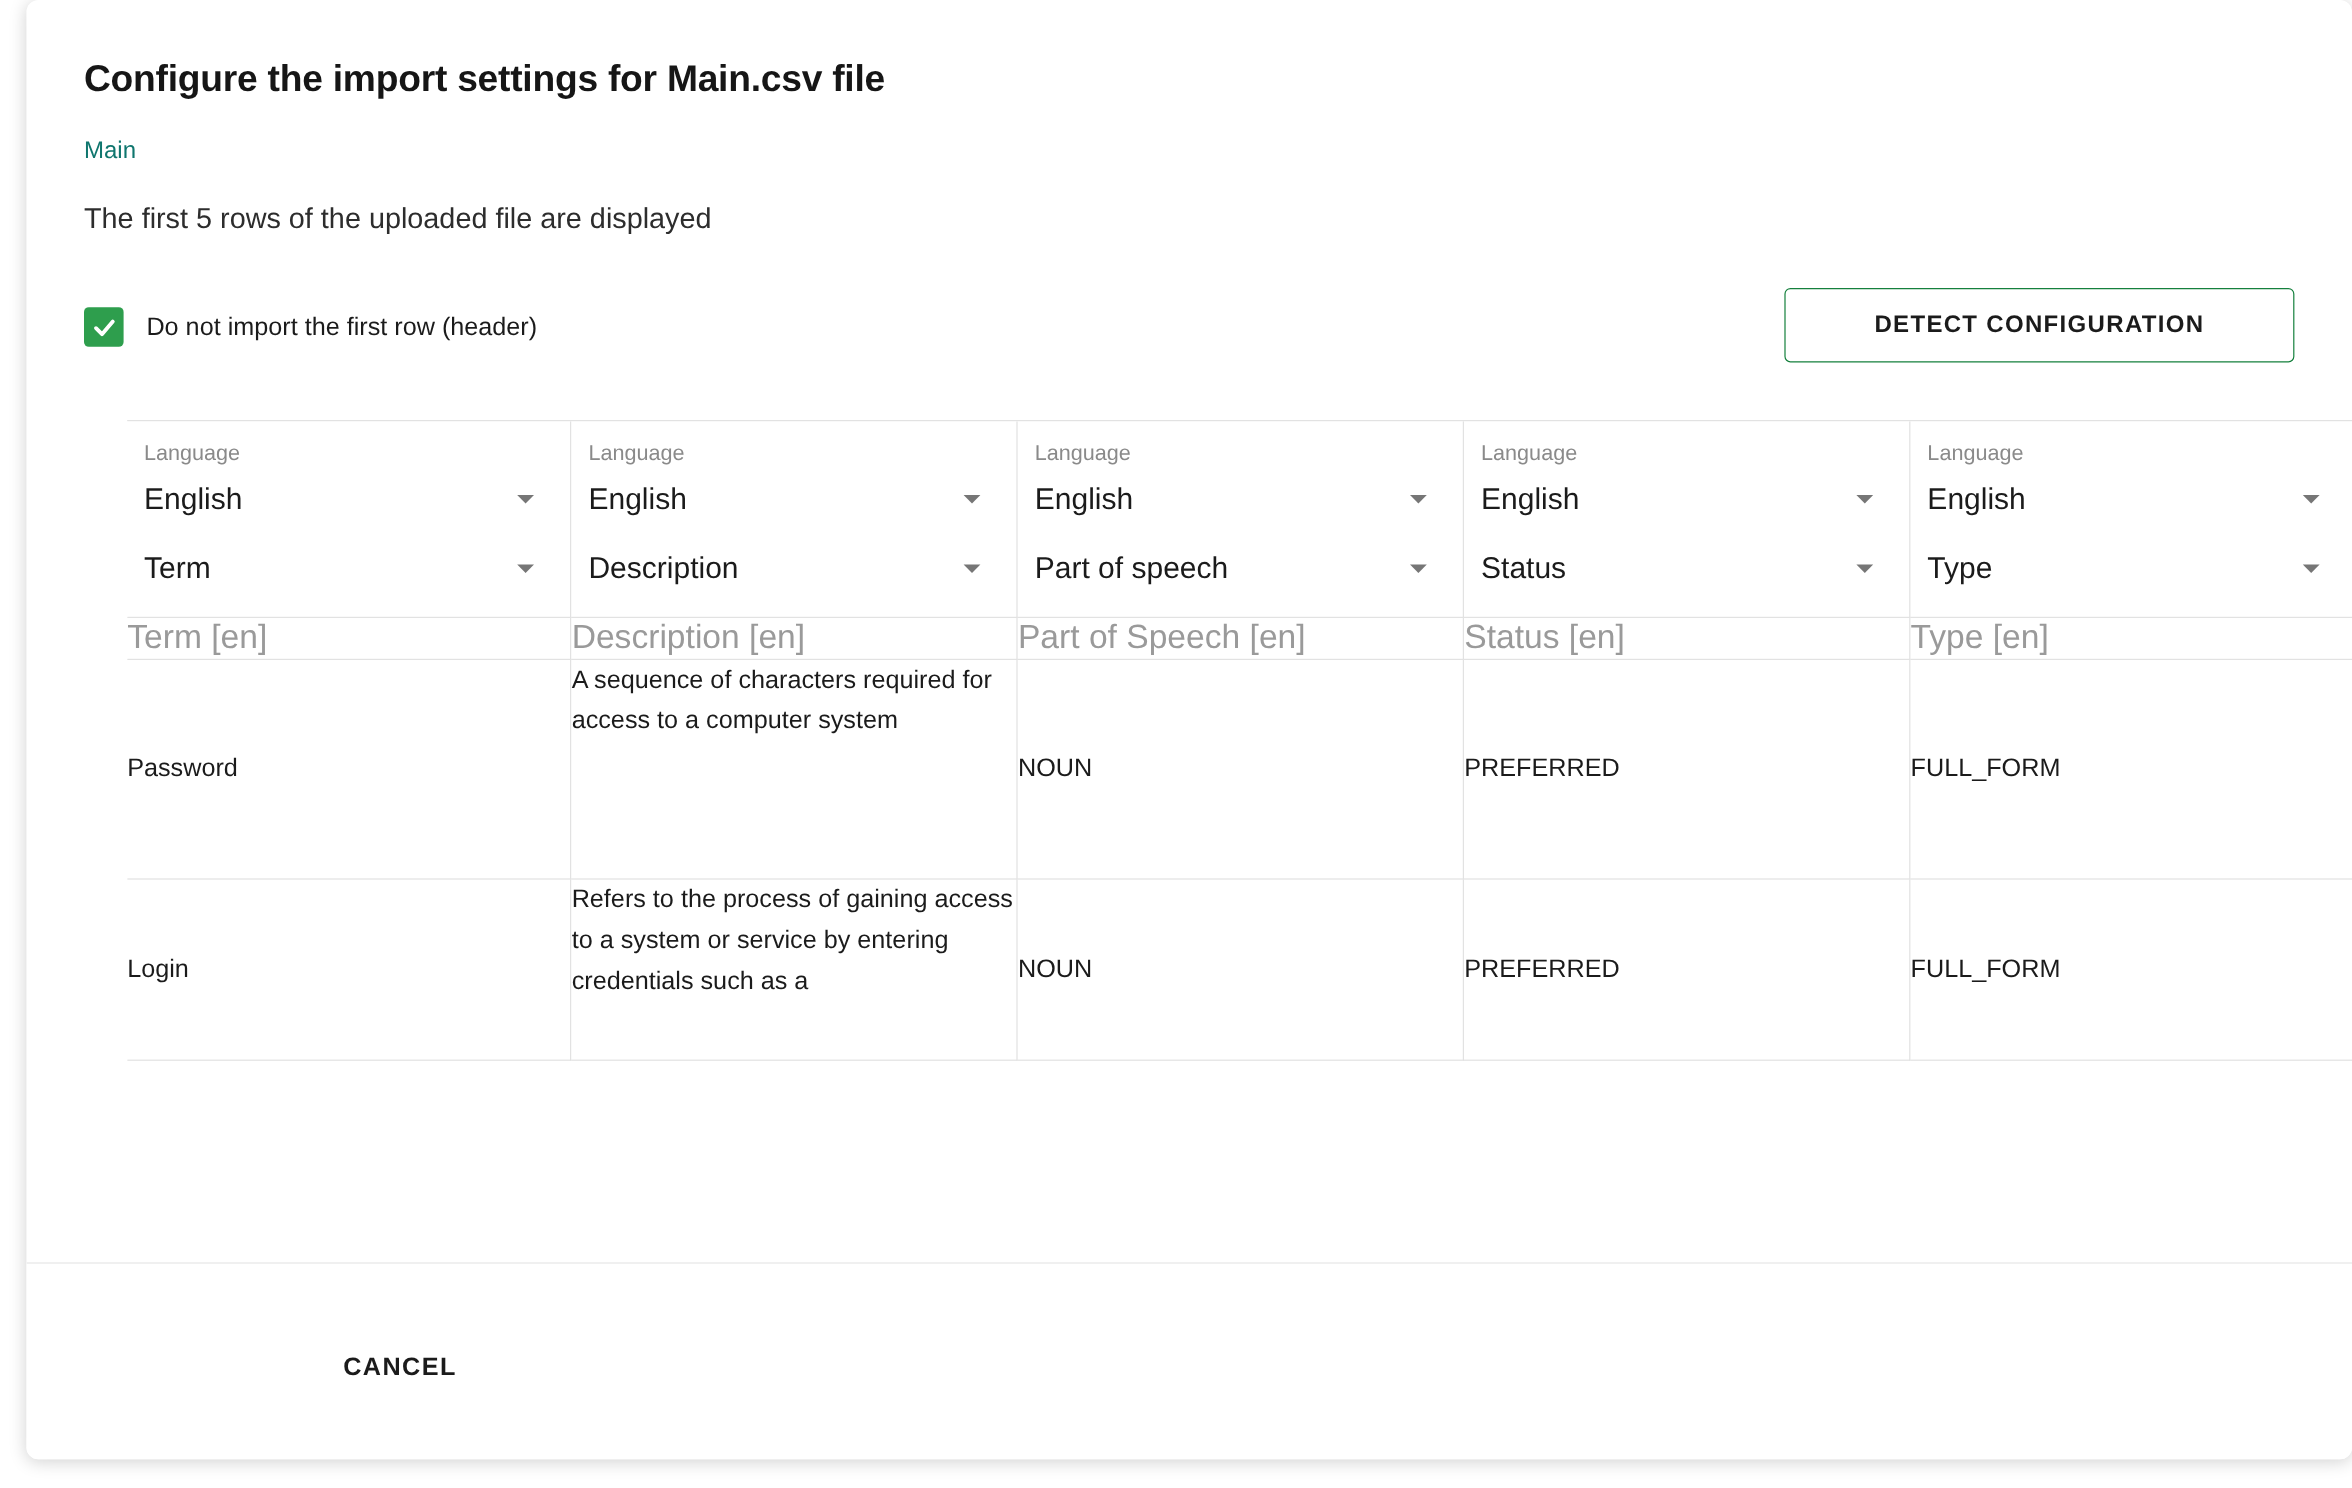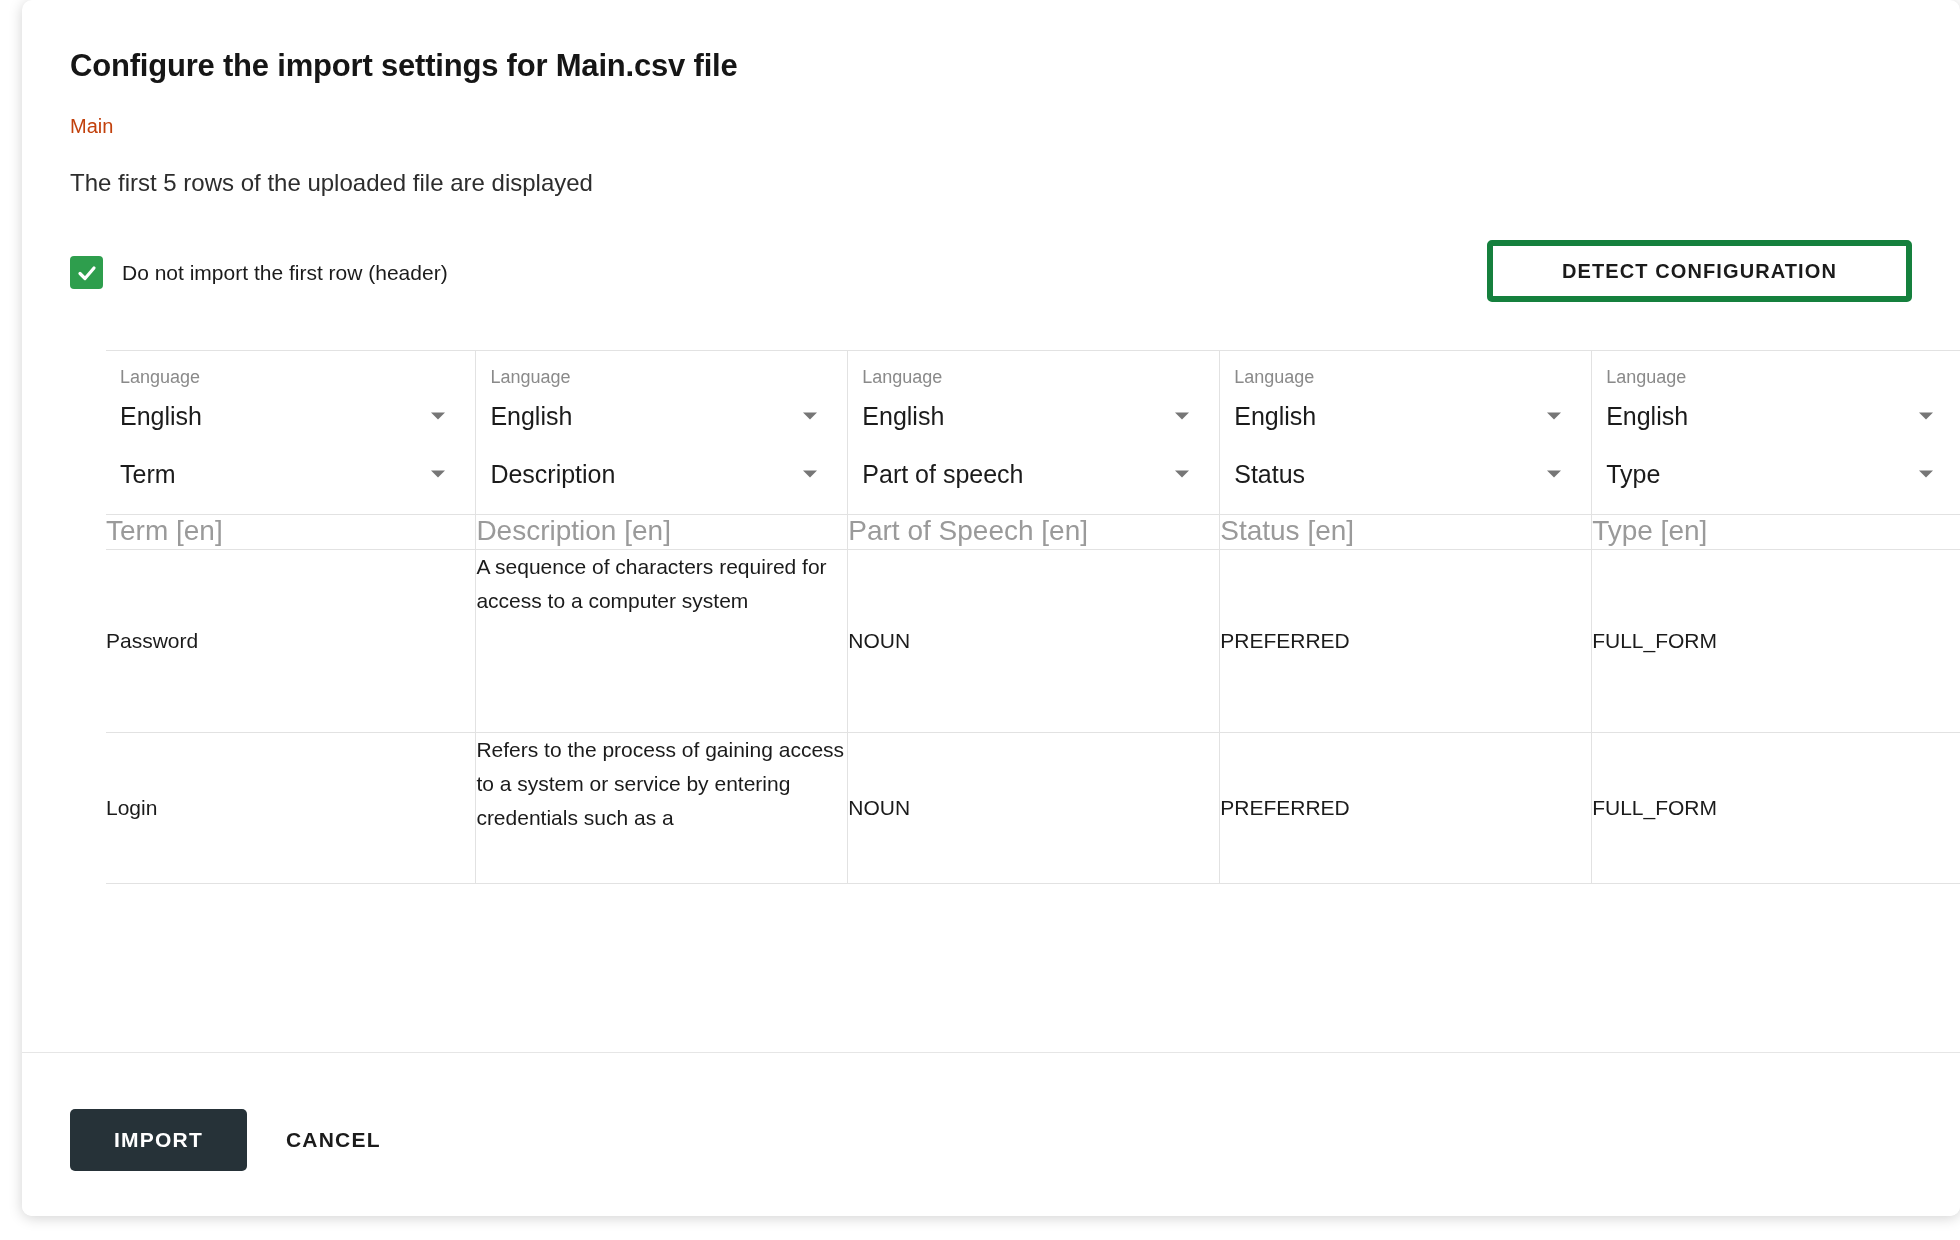--- a/index.html
+++ b/index.html
@@ -38,21 +38,21 @@
     font-weight: bold;
     letter-spacing: -0.2px;
     color: #161616;
   }
 
   .subtitle {
     position: absolute;
     left: 48px;
     top: 115px;
     font-size: 20px;
-    color: #c2410c;
+    color: #0f766e;
   }
 
   .hint {
     position: absolute;
     left: 48px;
     top: 169px;
     font-size: 24px;
     color: #2d2d2d;
   }
 
@@ -80,21 +80,21 @@
     font-size: 21px;
     color: #1b1b1b;
   }
 
   .detect-btn {
     position: absolute;
     right: 48px;
     top: 240px;
     width: 425px;
     height: 62px;
-    border: 6px solid #15803d;
+    border: 1px solid #15803d;
     border-radius: 5px;
     background: #ffffff;
     color: #1b1b1b;
     font-size: 20px;
     font-weight: bold;
     letter-spacing: 1.1px;
     cursor: pointer;
     display: flex;
     align-items: center;
     justify-content: center;
@@ -357,18 +357,17 @@
             <td class="cell">NOUN</td>
             <td class="cell">PREFERRED</td>
             <td class="cell">FULL_FORM</td>
             <td class="cell">NEUTER</td>
           </tr>
         </tbody>
       </table>
     </div>
 
     <div class="footer">
-      <button class="import-btn">IMPORT</button>
       <button class="cancel-btn">CANCEL</button>
     </div>
 
   </div>
 </div>
 
 </body></html>

